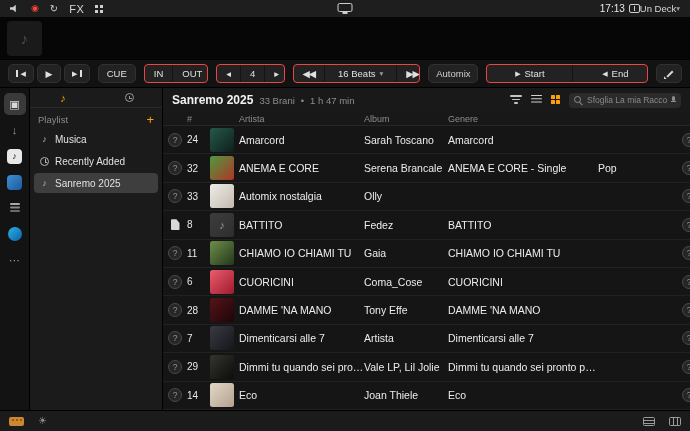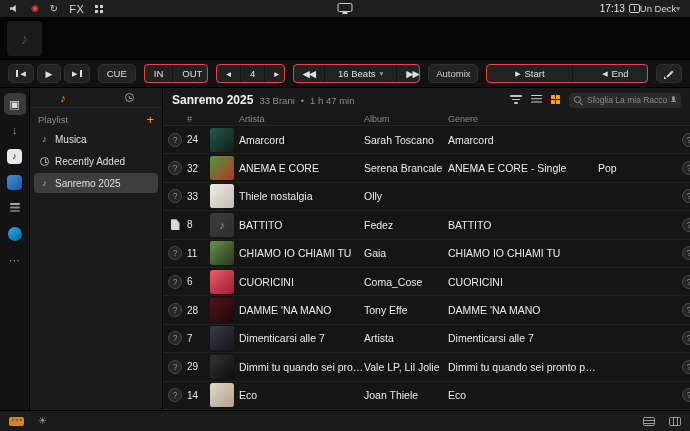--- a/index.html
+++ b/index.html
@@ -316,21 +316,21 @@
               <span class="qcircle">?</span>
             </span>
         </div>
 
         <div class="row">
           <span class="qwrap">
               <span class="qcircle">?</span>
             </span>
           <span class="num">33</span>
           <span class="thumb" style="background: linear-gradient(135deg, rgb(239, 236, 230), rgb(193, 186, 176));"></span>
-          <span class="cell">Thiele nostalgia</span>
+          <span class="cell">Automix nostalgia</span>
           <span class="cell">Olly</span>
           <span class="cell"></span>
           <span class="cell"></span>
           <span class="edgecell">
               <span class="qcircle">?</span>
             </span>
         </div>
 
         <div class="row">
           <span class="qwrap">

